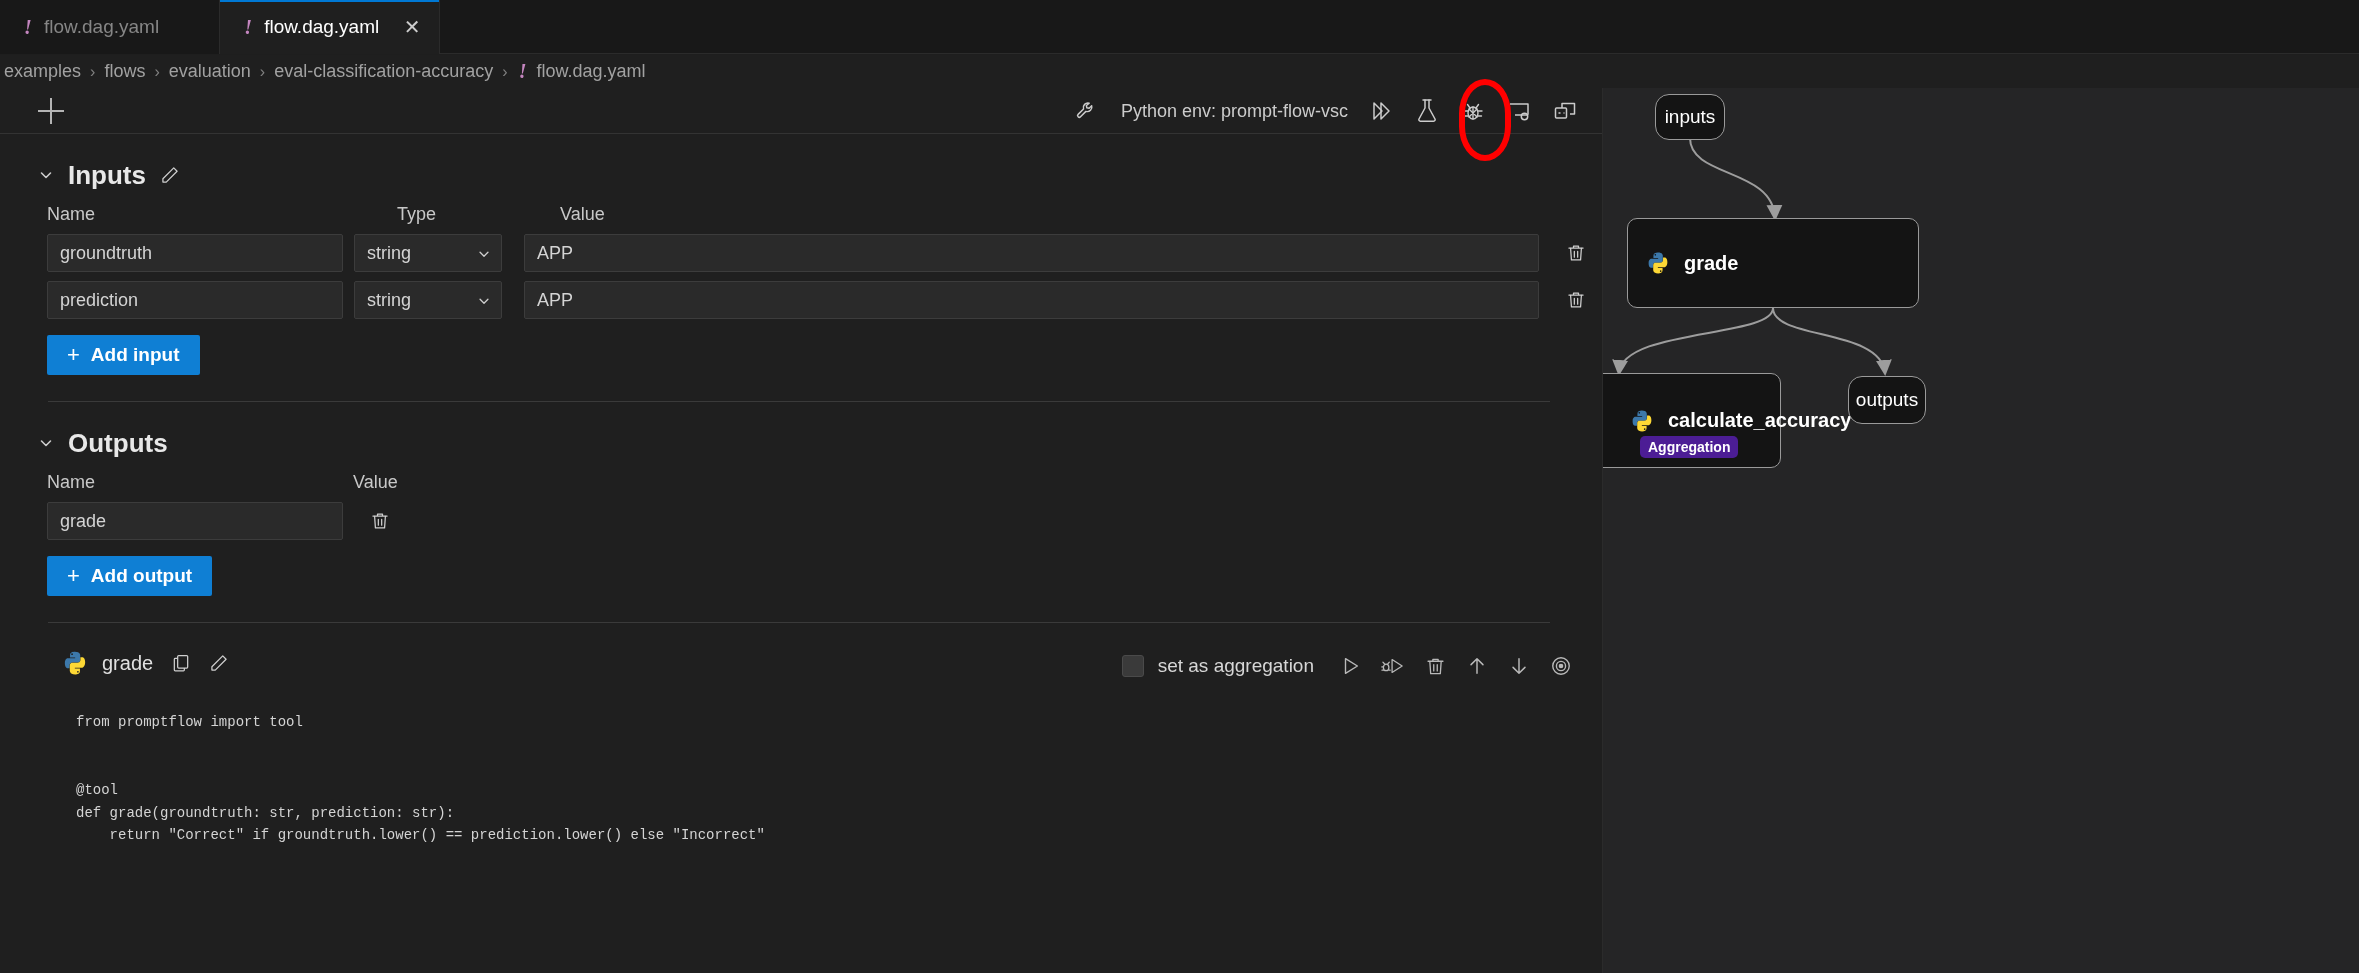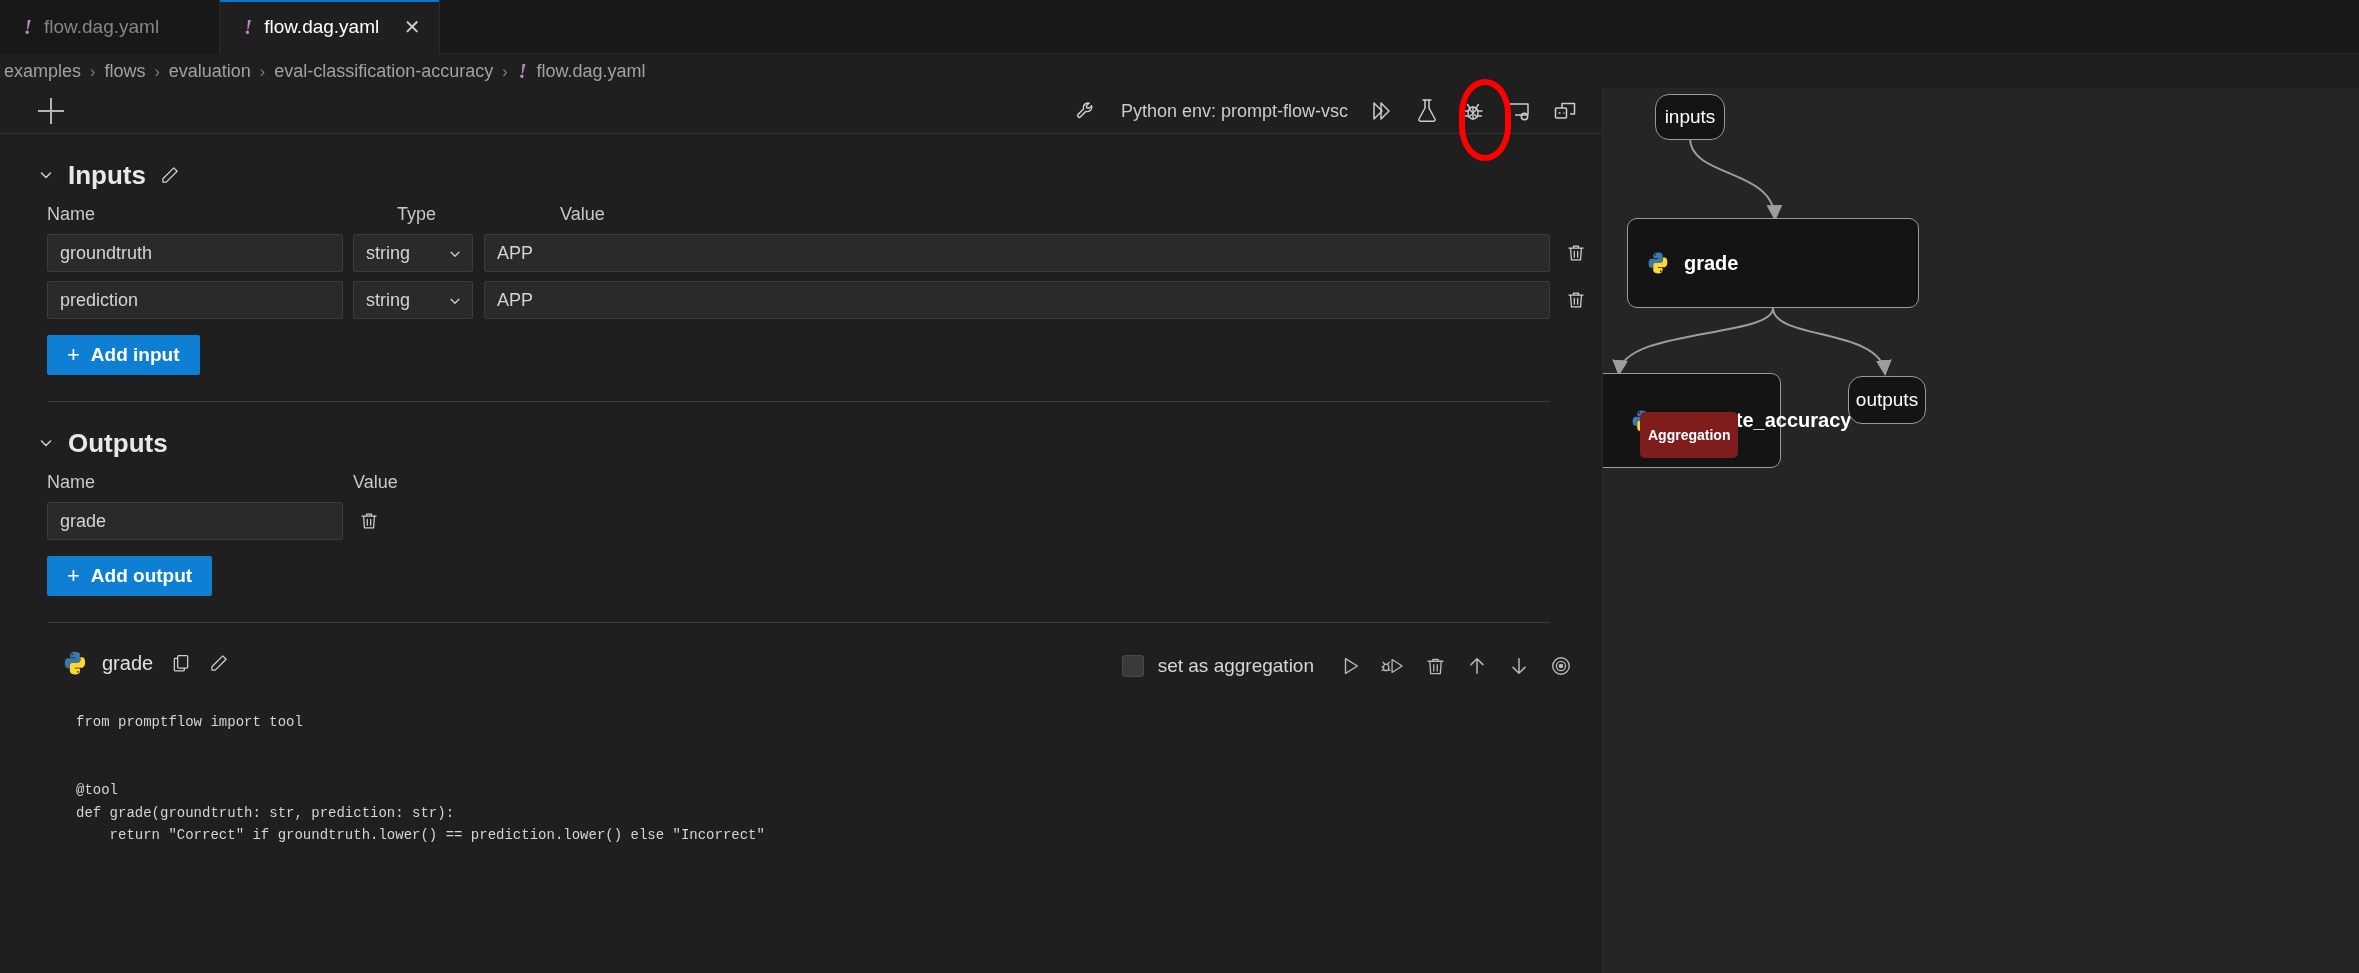--- a/index.html
+++ b/index.html
@@ -109,29 +109,29 @@
   .pencil { color: #cfcfcf; cursor: pointer; display: inline-flex; }
 
   .grid-head {
     display: flex; padding-left: 47px; margin-top: 14px; font-size: 18px; color: #c8c8c8;
   }
   .col-name  { width: 306px; }
   .col-type  { width: 163px; margin-left: 44px; }
   .col-value { flex: 1; }
 
   .row {
-    display: flex; align-items: center; padding-left: 47px; margin-top: 9px; gap: 0;
+    display: flex; align-items: center; padding-left: 47px; margin-top: 9px; gap: 11px;
   }
   .field {
     height: 38px; background: #2a2a2a; border: 1px solid #3c3c3c; border-radius: 2px;
     color: #d4d4d4; font-size: 18px; padding: 0 12px; outline: none;
     font-family: "Liberation Sans", sans-serif;
   }
   .f-name  { width: 296px; }
-  .select-wrap { position: relative; width: 120px; margin-left: 10px; }
+  .select-wrap { position: relative; width: 148px; }
   .f-type  { width: 148px; appearance: none; -webkit-appearance: none; padding-right: 30px; width: 100%; }
   .sel-chev {
     position: absolute; right: 11px; top: 13px; pointer-events: none; color: #cfcfcf;
   }
   .f-value { flex: 1; margin-left: 11px; }
   .trash-btn {
     width: 52px; display: flex; align-items: center; justify-content: center;
     cursor: pointer; color: #cfcfcf;
   }
 
@@ -180,22 +180,22 @@
   .graph { position: relative; width: 757px; height: 885px; }
   .gnode {
     position: absolute; background: #141414; border: 1px solid #9a9a9a;
     border-radius: 10px; display: flex; align-items: center; color: #ffffff;
     cursor: pointer;
   }
   .gnode.pill { border-radius: 14px; justify-content: center; font-size: 19px; }
   .gnode .n-label { font-size: 20px; font-weight: bold; }
   .gnode .n-py { width: 24px; height: 24px; margin: 0 14px 0 18px; }
   .agg-badge {
-    position: absolute; left: 10px; bottom: 9px; background: #7f1d1d; color: #ffffff;
-    font-size: 14px; font-weight: bold; border-radius: 5px; padding: 15px 8px;
+    position: absolute; left: 10px; bottom: 9px; background: #4c1d95; color: #ffffff;
+    font-size: 14px; font-weight: bold; border-radius: 5px; padding: 3px 8px;
   }
   svg.edges { position: absolute; left: 0; top: 0; width: 757px; height: 885px; pointer-events: none; }
 </style>
 </head>
 <body>
 
 <div class="app">
 
   <div class="tabbar">
     <div class="tab">

